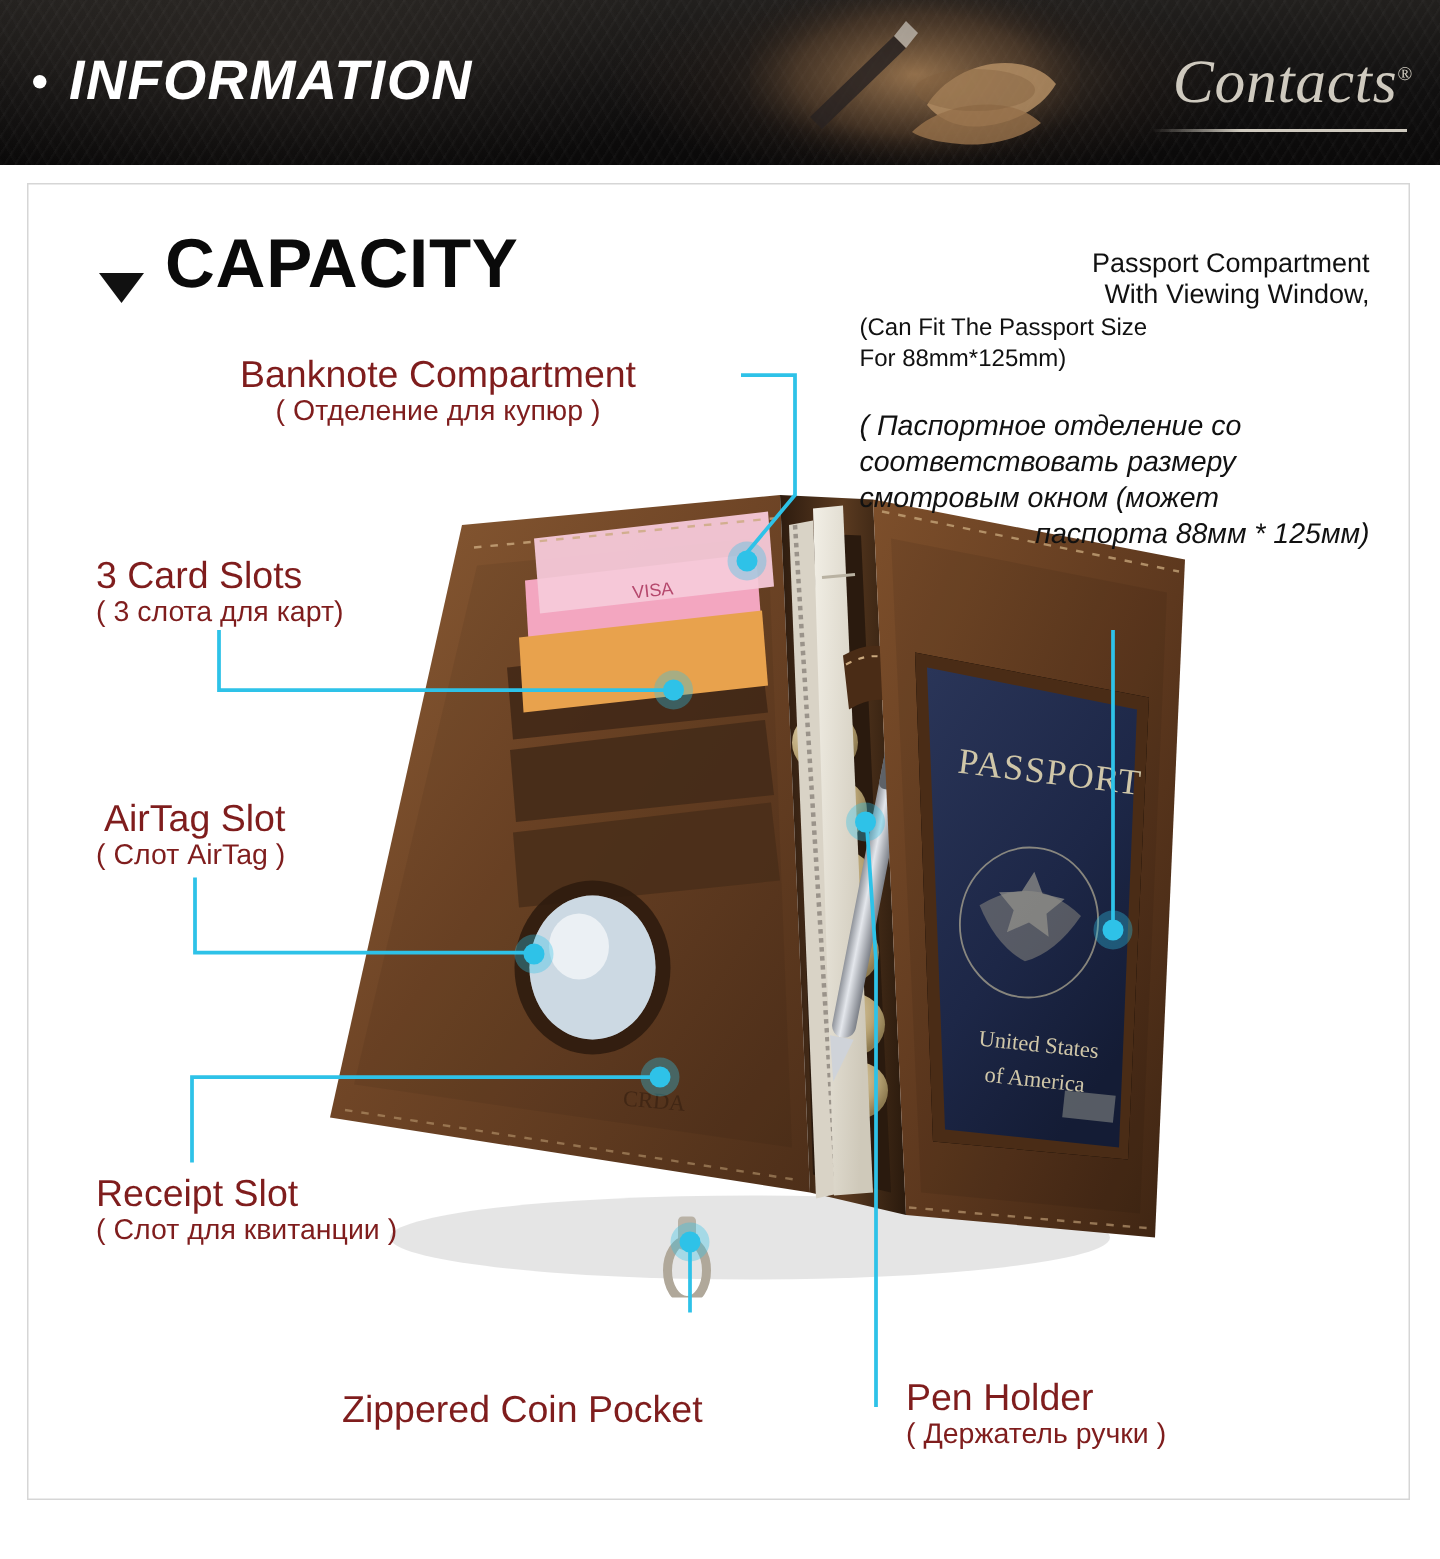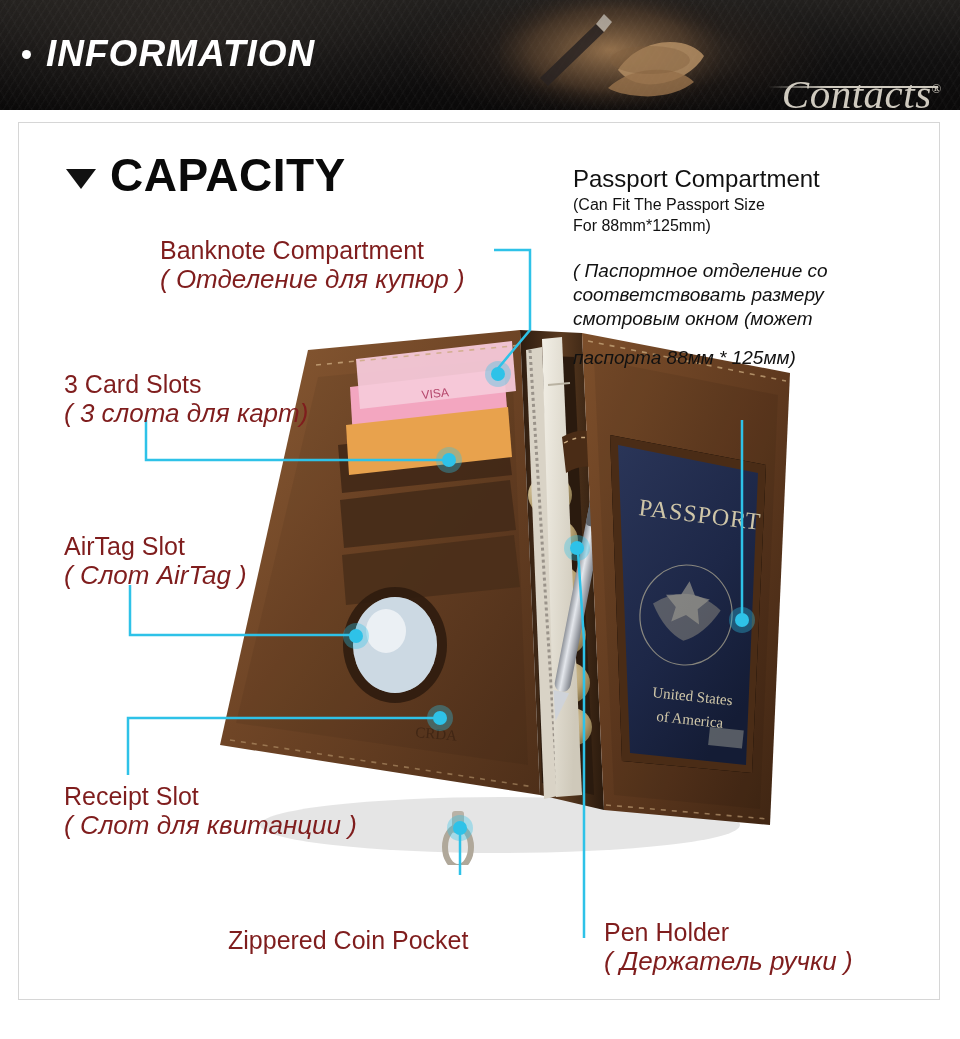--- a/index.html
+++ b/index.html
@@ -58,21 +58,20 @@
   }
   .brand {
     position: absolute;
     right: 18px; top: 30px;
     color: #cfcabf;
     font-family: "Liberation Serif", serif;
     font-style: italic;
     font-size: 41px;
     letter-spacing: 0.5px;
     white-space: nowrap;
-    margin-top: 40px;
   }
   .brand .reg {
     font-size: 13px;
     vertical-align: super;
     font-style: normal;
   }
   .brand-underline {
     position: absolute;
     right: 22px; top: 86px;
     width: 170px; height: 2px;
@@ -87,21 +86,21 @@
     border: 1px solid #d6d6d6;
     background: #ffffff;
     box-sizing: border-box;
   }
 
   
   .capacity {
     position: absolute;
     left: 66px; top: 148px;
     display: flex;
-    align-items: center;
+    align-items: flex-end;
     gap: 14px;
   }
   .capacity .tri {
     width: 0; height: 0;
     border-left: 15px solid transparent;
     border-right: 15px solid transparent;
     border-top: 20px solid #111;
     margin-top: 8px;
   }
   .capacity .txt {
@@ -122,36 +121,36 @@
   .label {
     position: absolute;
     color: #7f1d1d;
   }
   .label .en {
     font-size: 25px;
     line-height: 1.12;
     white-space: nowrap;
   }
   .label .ru {
-    font-size: 26px;
-    font-style: italic;
+    font-size: 19px;
     line-height: 1.2;
     white-space: nowrap;
   }
 
   
   .passport-block {
     position: absolute;
     left: 573px; top: 165px;
     width: 340px;
   }
   .passport-block .l1 {
-    font-size: 24px;
+    font-size: 18px;
     line-height: 1.16;
     color: #111;
+    text-align: right;
   }
   .passport-block .l2 {
     font-size: 16px;
     line-height: 1.2;
     color: #111;
     margin-top: 2px;
   }
   .passport-block .l3 {
     font-size: 19px;
     font-style: italic;
@@ -370,40 +369,41 @@
 <div class="label" style="left:160px; top:236px;">
   <div class="en">Banknote Compartment</div>
   <div class="ru" style="text-align:center;">( Отделение для купюр )</div>
 </div>
 
 <div class="label" style="left:64px; top:370px;">
   <div class="en">3 Card Slots</div>
   <div class="ru">( 3 слота для карт)</div>
 </div>
 
-<div class="label" style="left:64px; top:532px;">
+<div class="label" style="left:64px; top:532px;text-align:right;">
   <div class="en">AirTag Slot</div>
   <div class="ru">( Слот AirTag )</div>
 </div>
 
 <div class="label" style="left:64px; top:782px;">
   <div class="en">Receipt Slot</div>
   <div class="ru">( Слот для квитанции )</div>
 </div>
 
 <div class="label" style="left:228px; top:882px;margin-top:44px;">
   <div class="en">Zippered Coin Pocket</div>
 </div>
 
 <div class="label" style="left:604px; top:918px;">
   <div class="en">Pen Holder</div>
   <div class="ru" style="text-align:right;">( Держатель ручки )</div>
 </div>
 
 <div class="passport-block">
   <div class="l1">Passport Compartment</div>
+  <div class="l1">With Viewing Window,</div>
   <div class="l2">(Can Fit The Passport Size</div>
   <div class="l2">  For 88mm*125mm)</div>
   <div class="l3">( Паспортное отделение со</div>
   <div class="l3" style="margin-top:0;">соответствовать размеру</div>
   <div class="l3" style="margin-top:0;">смотровым окном (может</div>
-  <div class="l3" style="margin-top:16px;">паспорта 88мм * 125мм)</div>
+  <div class="l3" style="margin-top:1px;text-align:right;">паспорта 88мм * 125мм)</div>
 </div>
 
 </body></html>

